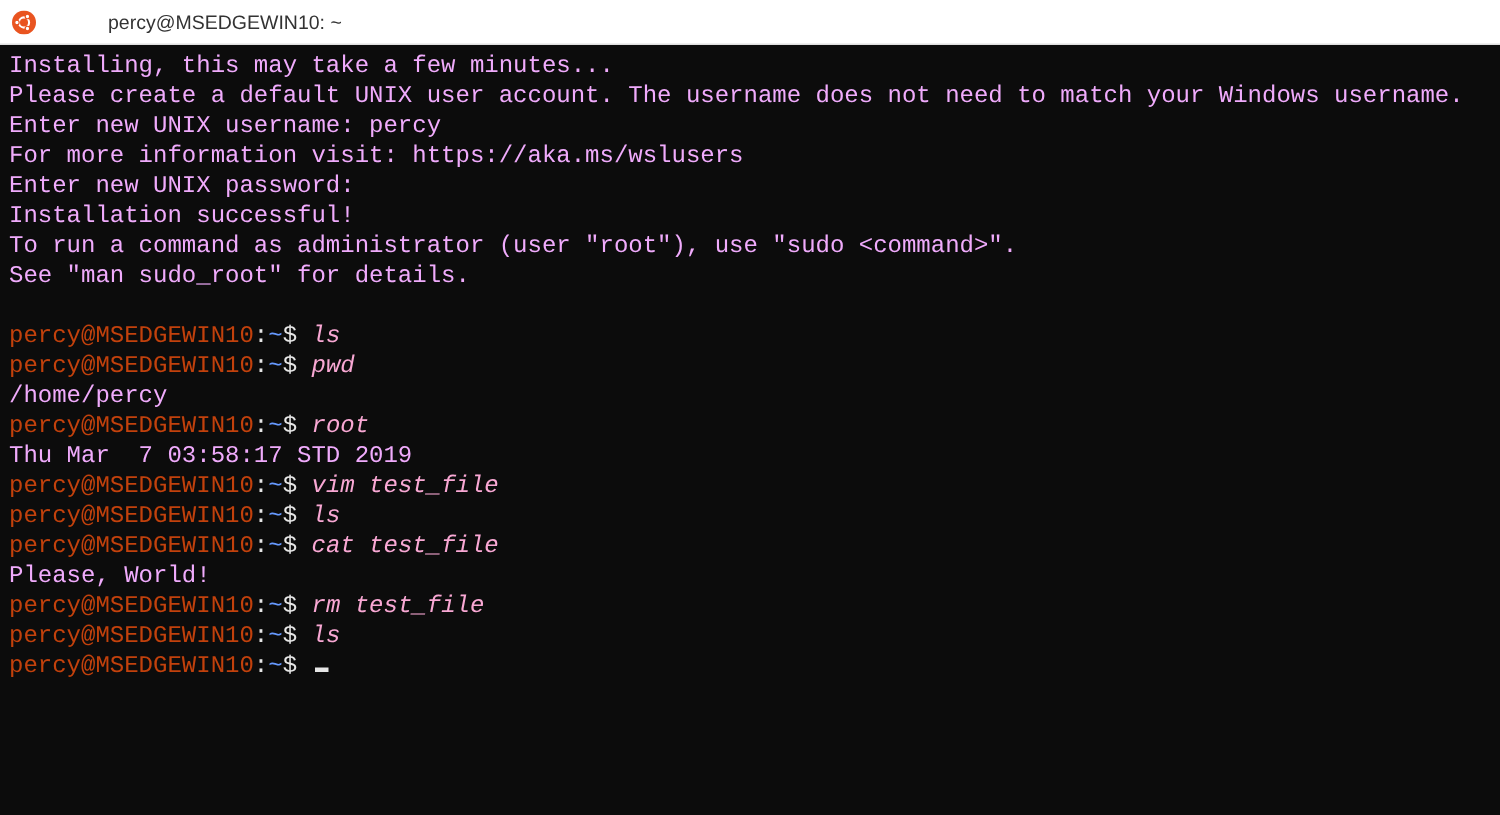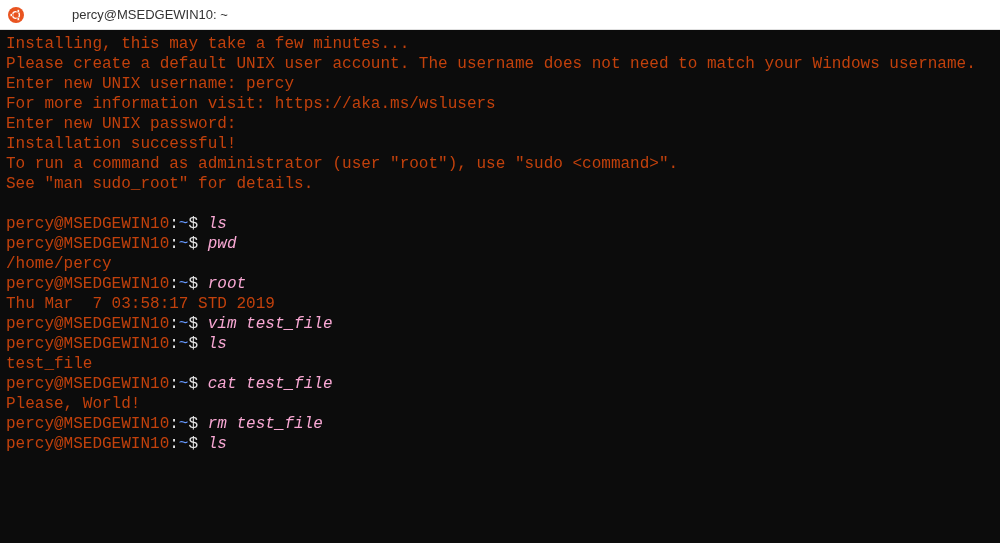--- a/index.html
+++ b/index.html
@@ -60,21 +60,21 @@
       color: #e6e6e6;
     }
     .prompt-colon {
       color: #e6e6e6;
     }
     .cmd {
       color: #f9a8d4;
       font-style: italic;
     }
     .out {
-      color: #c2410c;
+      color: #f0abfc;
     }
     .cursor {
       display: inline-block;
       width: 9px;
       height: 3px;
       background: #e6e6e6;
       vertical-align: baseline;
       margin-left: 2px;
     }
   </style>
@@ -109,22 +109,22 @@
 
   <span class="line"><span class="prompt-user">percy@MSEDGEWIN10</span><span class="prompt-colon">:</span><span class="prompt-tilde">~</span><span class="prompt-dollar">$</span><span class="cmd"> </span><span class="cmd">pwd</span></span>
   <span class="line out">/home/percy</span>
 
   <span class="line"><span class="prompt-user">percy@MSEDGEWIN10</span><span class="prompt-colon">:</span><span class="prompt-tilde">~</span><span class="prompt-dollar">$</span><span class="cmd"> </span><span class="cmd">root</span></span>
   <span class="line out">Thu Mar  7 03:58:17 STD 2019</span>
 
   <span class="line"><span class="prompt-user">percy@MSEDGEWIN10</span><span class="prompt-colon">:</span><span class="prompt-tilde">~</span><span class="prompt-dollar">$</span><span class="cmd"> </span><span class="cmd">vim test_file</span></span>
 
   <span class="line"><span class="prompt-user">percy@MSEDGEWIN10</span><span class="prompt-colon">:</span><span class="prompt-tilde">~</span><span class="prompt-dollar">$</span><span class="cmd"> </span><span class="cmd">ls</span></span>
-  <span class="line out">test_file</span>
 
   <span class="line"><span class="prompt-user">percy@MSEDGEWIN10</span><span class="prompt-colon">:</span><span class="prompt-tilde">~</span><span class="prompt-dollar">$</span><span class="cmd"> </span><span class="cmd">cat test_file</span></span>
   <span class="line out">Please, World!</span>
 
   <span class="line"><span class="prompt-user">percy@MSEDGEWIN10</span><span class="prompt-colon">:</span><span class="prompt-tilde">~</span><span class="prompt-dollar">$</span><span class="cmd"> </span><span class="cmd">rm test_file</span></span>
 
   <span class="line"><span class="prompt-user">percy@MSEDGEWIN10</span><span class="prompt-colon">:</span><span class="prompt-tilde">~</span><span class="prompt-dollar">$</span><span class="cmd"> </span><span class="cmd">ls</span></span>
 
+  <span class="line"><span class="prompt-user">percy@MSEDGEWIN10</span><span class="prompt-colon">:</span><span class="prompt-tilde">~</span><span class="prompt-dollar">$</span><span class="cmd"> </span><span class="cmd"></span><span class="cursor"></span></span>
 </div>
 
 </body></html>

